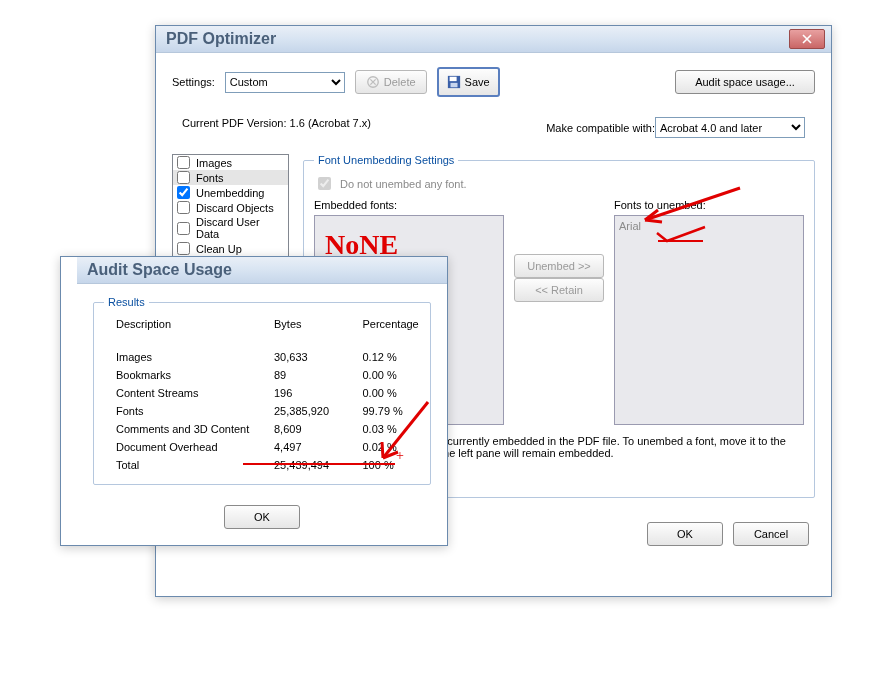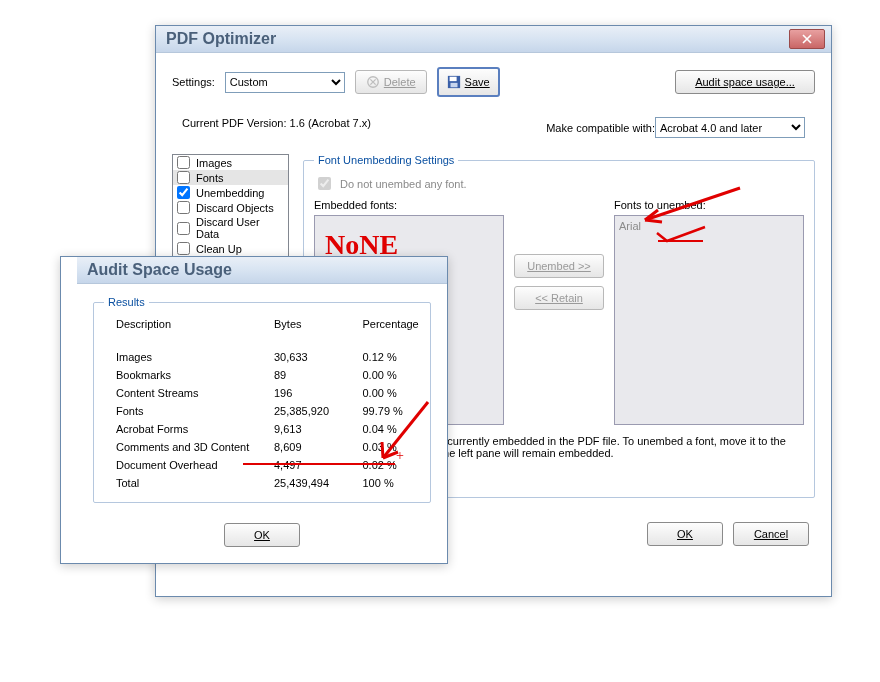--- a/index.html
+++ b/index.html
@@ -63,21 +63,20 @@
     align-items: center;
     gap: 4px;
     height: 24px;
     padding: 0 10px;
     border: 1px solid #8a8a8a;
     border-radius: 3px;
     background: linear-gradient(to bottom,#fdfdfd,#e6e6e6);
     cursor: pointer;
     font-family: inherit;
     font-size: 11px;
-    text-decoration: underline;
   }
   .btn.disabled { color: #9a9a9a; border-color:#b8b8b8; cursor:default; }
   .toolbar-group { display:flex; align-items:center; gap:10px; }
   .version-row {
     display:flex;
     justify-content:space-between;
     align-items:flex-start;
     margin-top:20px;
     padding: 0 10px;
   }
@@ -109,21 +108,21 @@
   .fonts-area { display:flex; gap:10px; }
   .listbox {
     width:180px;
     height:200px;
     border:1px solid #9a9ab0;
     background:#e9e9ed;
     padding:4px;
     position:relative;
   }
   .listbox.disabled-text { color:#8a8a8a; }
-  .mid-btns { display:flex; flex-direction:column; gap:8px; justify-content:flex-start; margin-top:55px;}
+  .mid-btns { display:flex; flex-direction:column; justify-content:flex-start; margin-top:55px;}
   .mid-btns .btn { width:90px; justify-content:center; }
   .help-text { margin-top:10px; font-size:11px; }
   .help-text.gray { color:#888; }
   .bottom-btns { display:flex; justify-content:flex-end; gap:10px; margin-top:24px; padding-right:6px;}
   .bottom-btns .btn { width:76px; justify-content:center; }
 
   
   .audit-window {
     left: 60px;
     top: 256px;
@@ -330,25 +329,20 @@
               <td>Content Streams</td>
               <td>196</td>
               <td>0.00 %</td>
             </tr>
             <tr>
               <td>Fonts</td>
               <td>25,385,920</td>
               <td>99.79 %</td>
             </tr>
             <tr>
-              <td>Acrobat Forms</td>
-              <td>9,613</td>
-              <td>0.04 %</td>
-            </tr>
-            <tr>
               <td>Comments and 3D Content</td>
               <td>8,609</td>
               <td>0.03 %</td>
             </tr>
             <tr>
               <td>Document Overhead</td>
               <td>4,497</td>
               <td>0.02 %</td>
             </tr>
             <tr>

